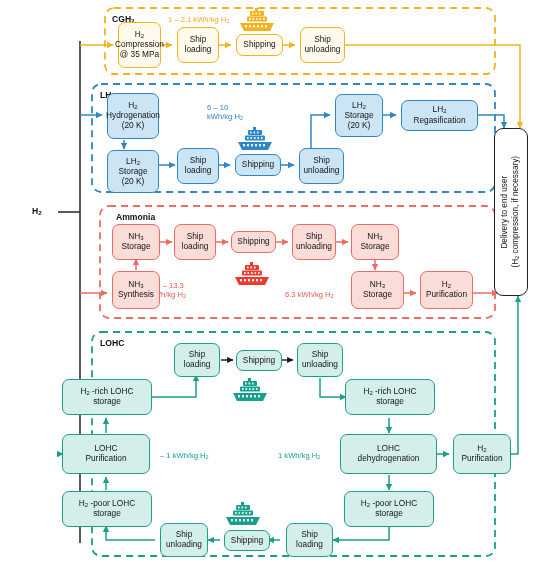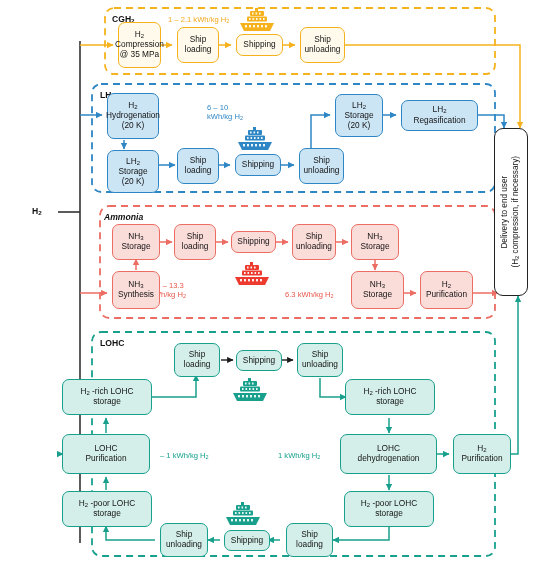--- a/index.html
+++ b/index.html
@@ -105,21 +105,21 @@
     <path d="M155,540 L106,540 L106,526" stroke="#19a08d" stroke-width="1.5" fill="none" marker-end="url(#at)"></path>
     <path d="M106,490 L106,477" stroke="#19a08d" stroke-width="1.5" fill="none" marker-end="url(#at)"></path>
   </svg>
 
   <div class="grouplbl" style="left:112px;top:14px;">
     <span>CGH</span><sub>2</sub>
   </div>
   <div class="grouplbl" style="left:100px;top:90px;">
     <span>LH</span><sub>2</sub>
   </div>
-  <div class="grouplbl" style="left:104px;top:212px;font-style:italic;">Ammonia</div>
+  <div class="grouplbl" style="left:116px;top:212px;">Ammonia</div>
   <div class="grouplbl" style="left:100px;top:338px;">LOHC</div>
 
   <div class="h2lbl" style="left:32px;top:206px;">
     <span>H</span><sub>2</sub>
   </div>
 
   <div class="note y" style="left:168px;top:15px;">
     <span>1 – 2.1 kWh/kg H</span><sub>2</sub>
   </div>
   <div class="note b" style="left:163px;top:103px;margin-left:44px;">

